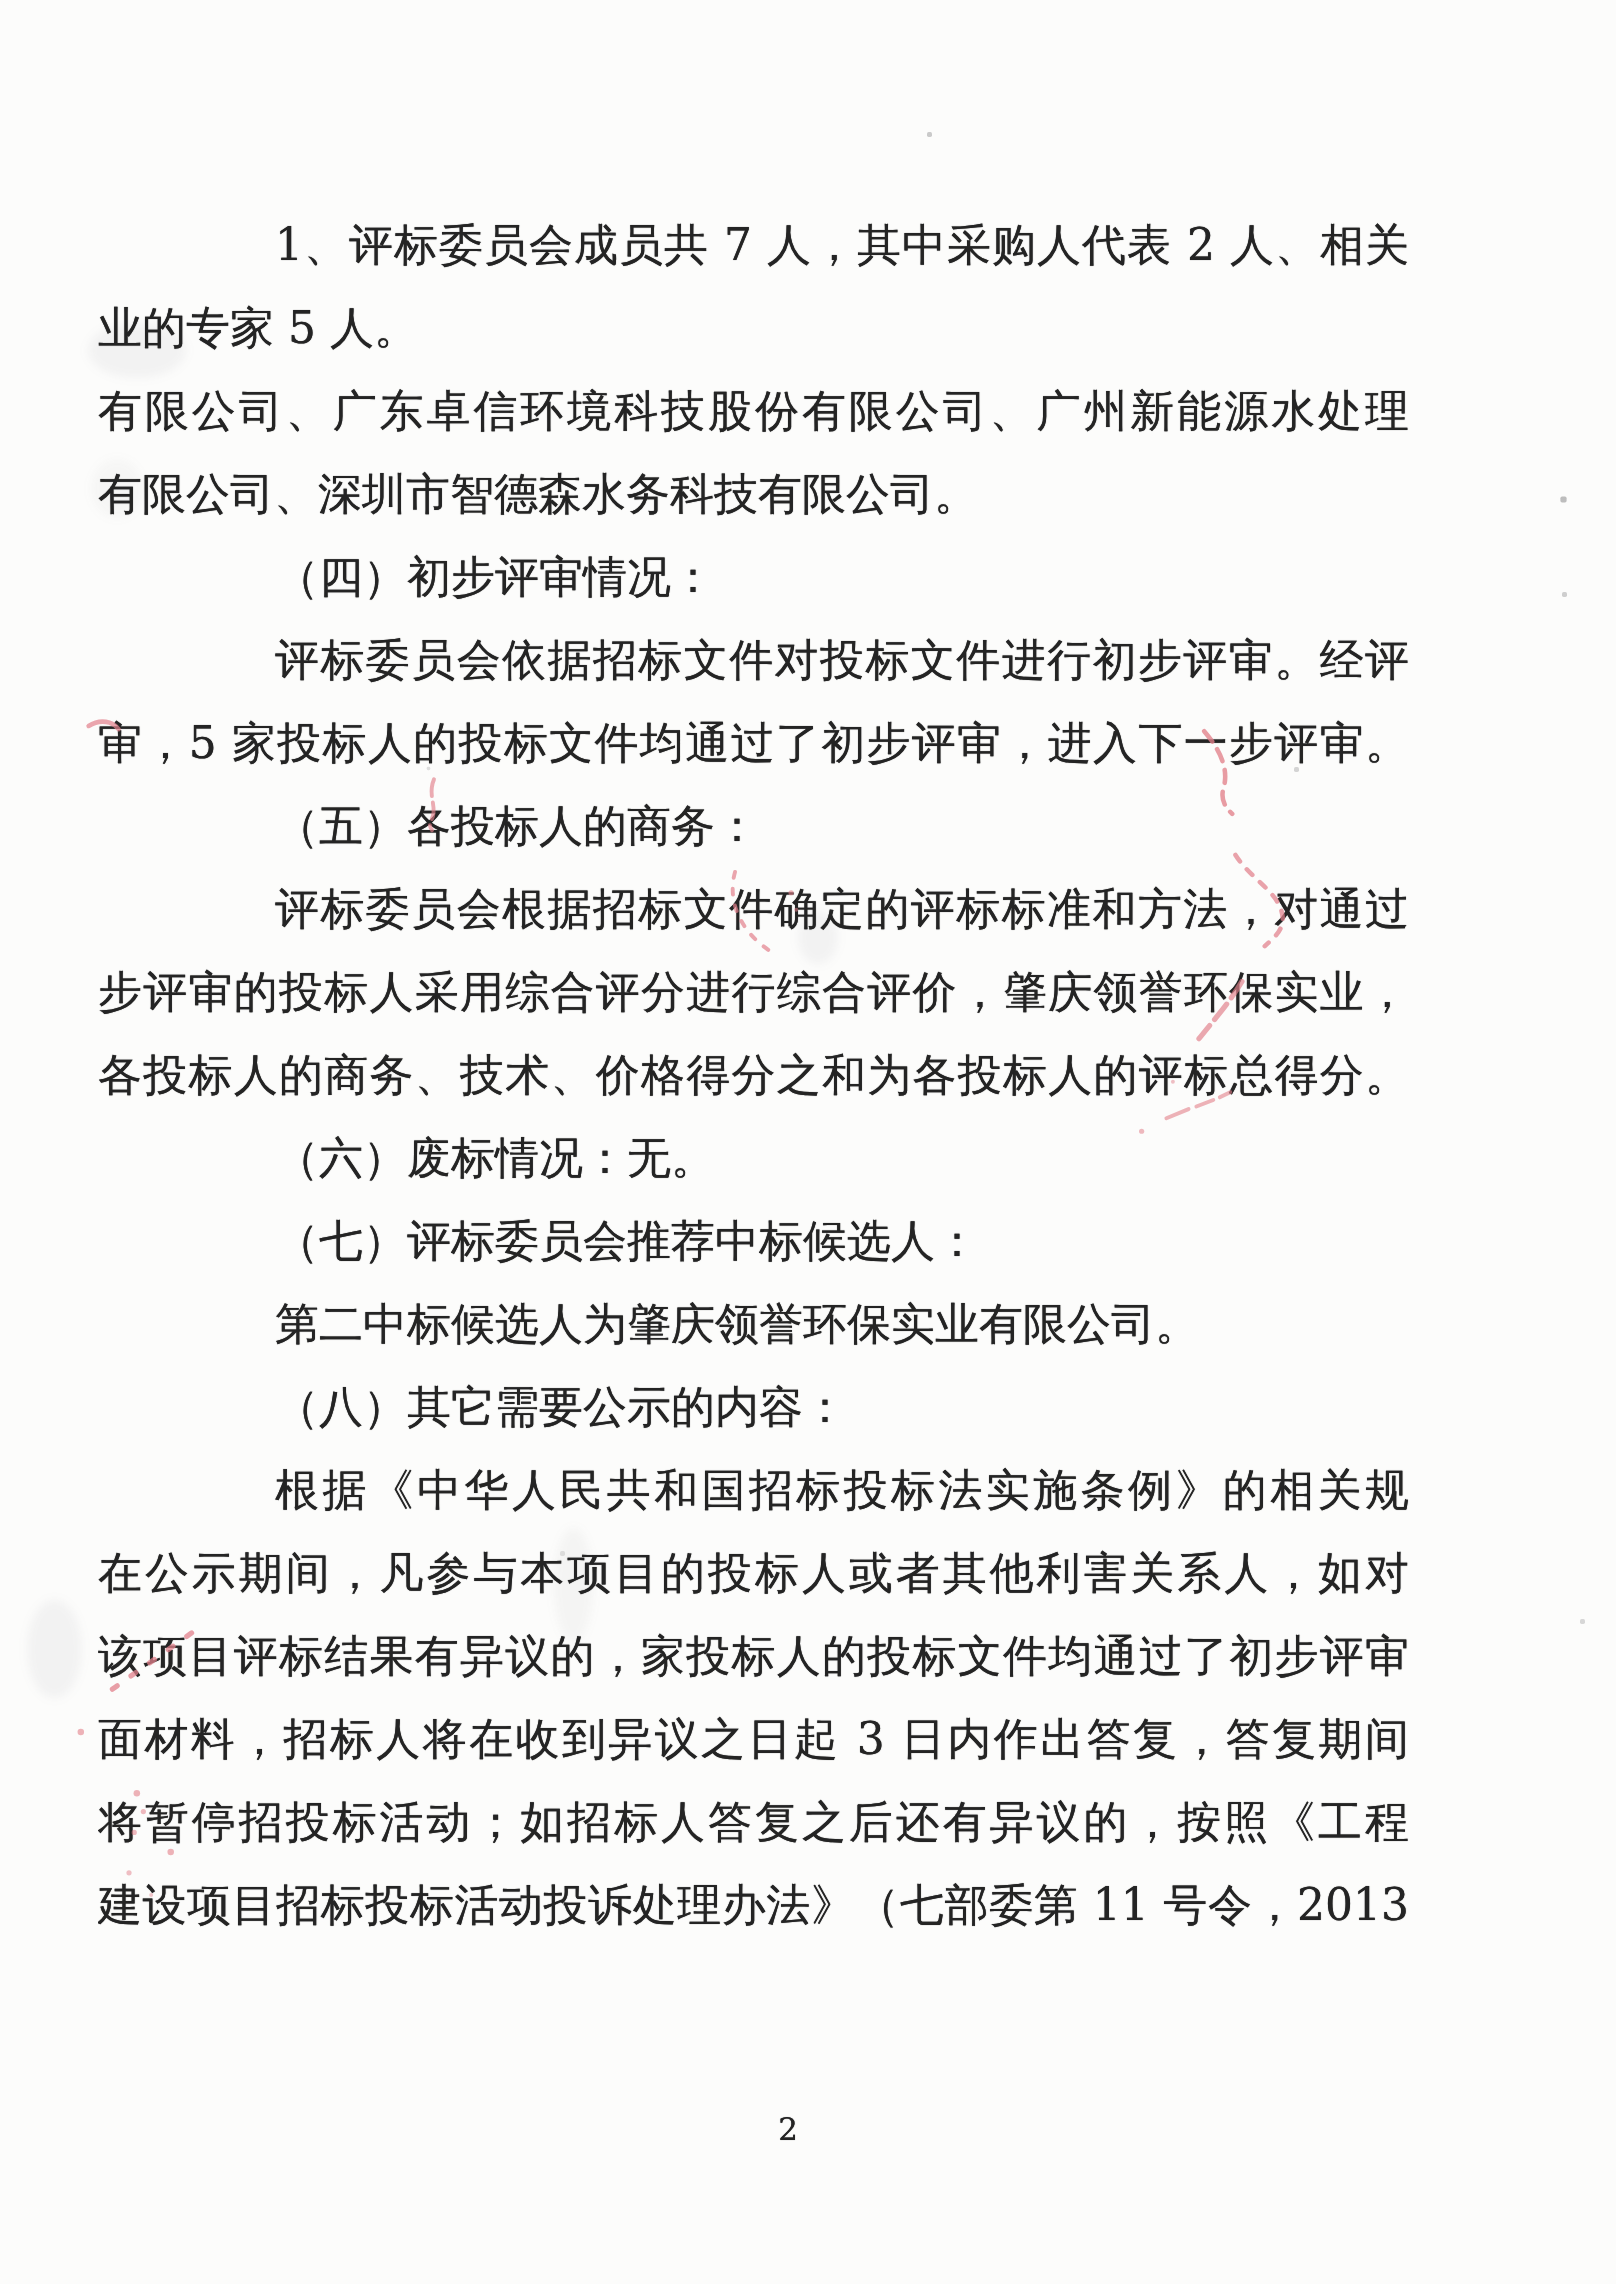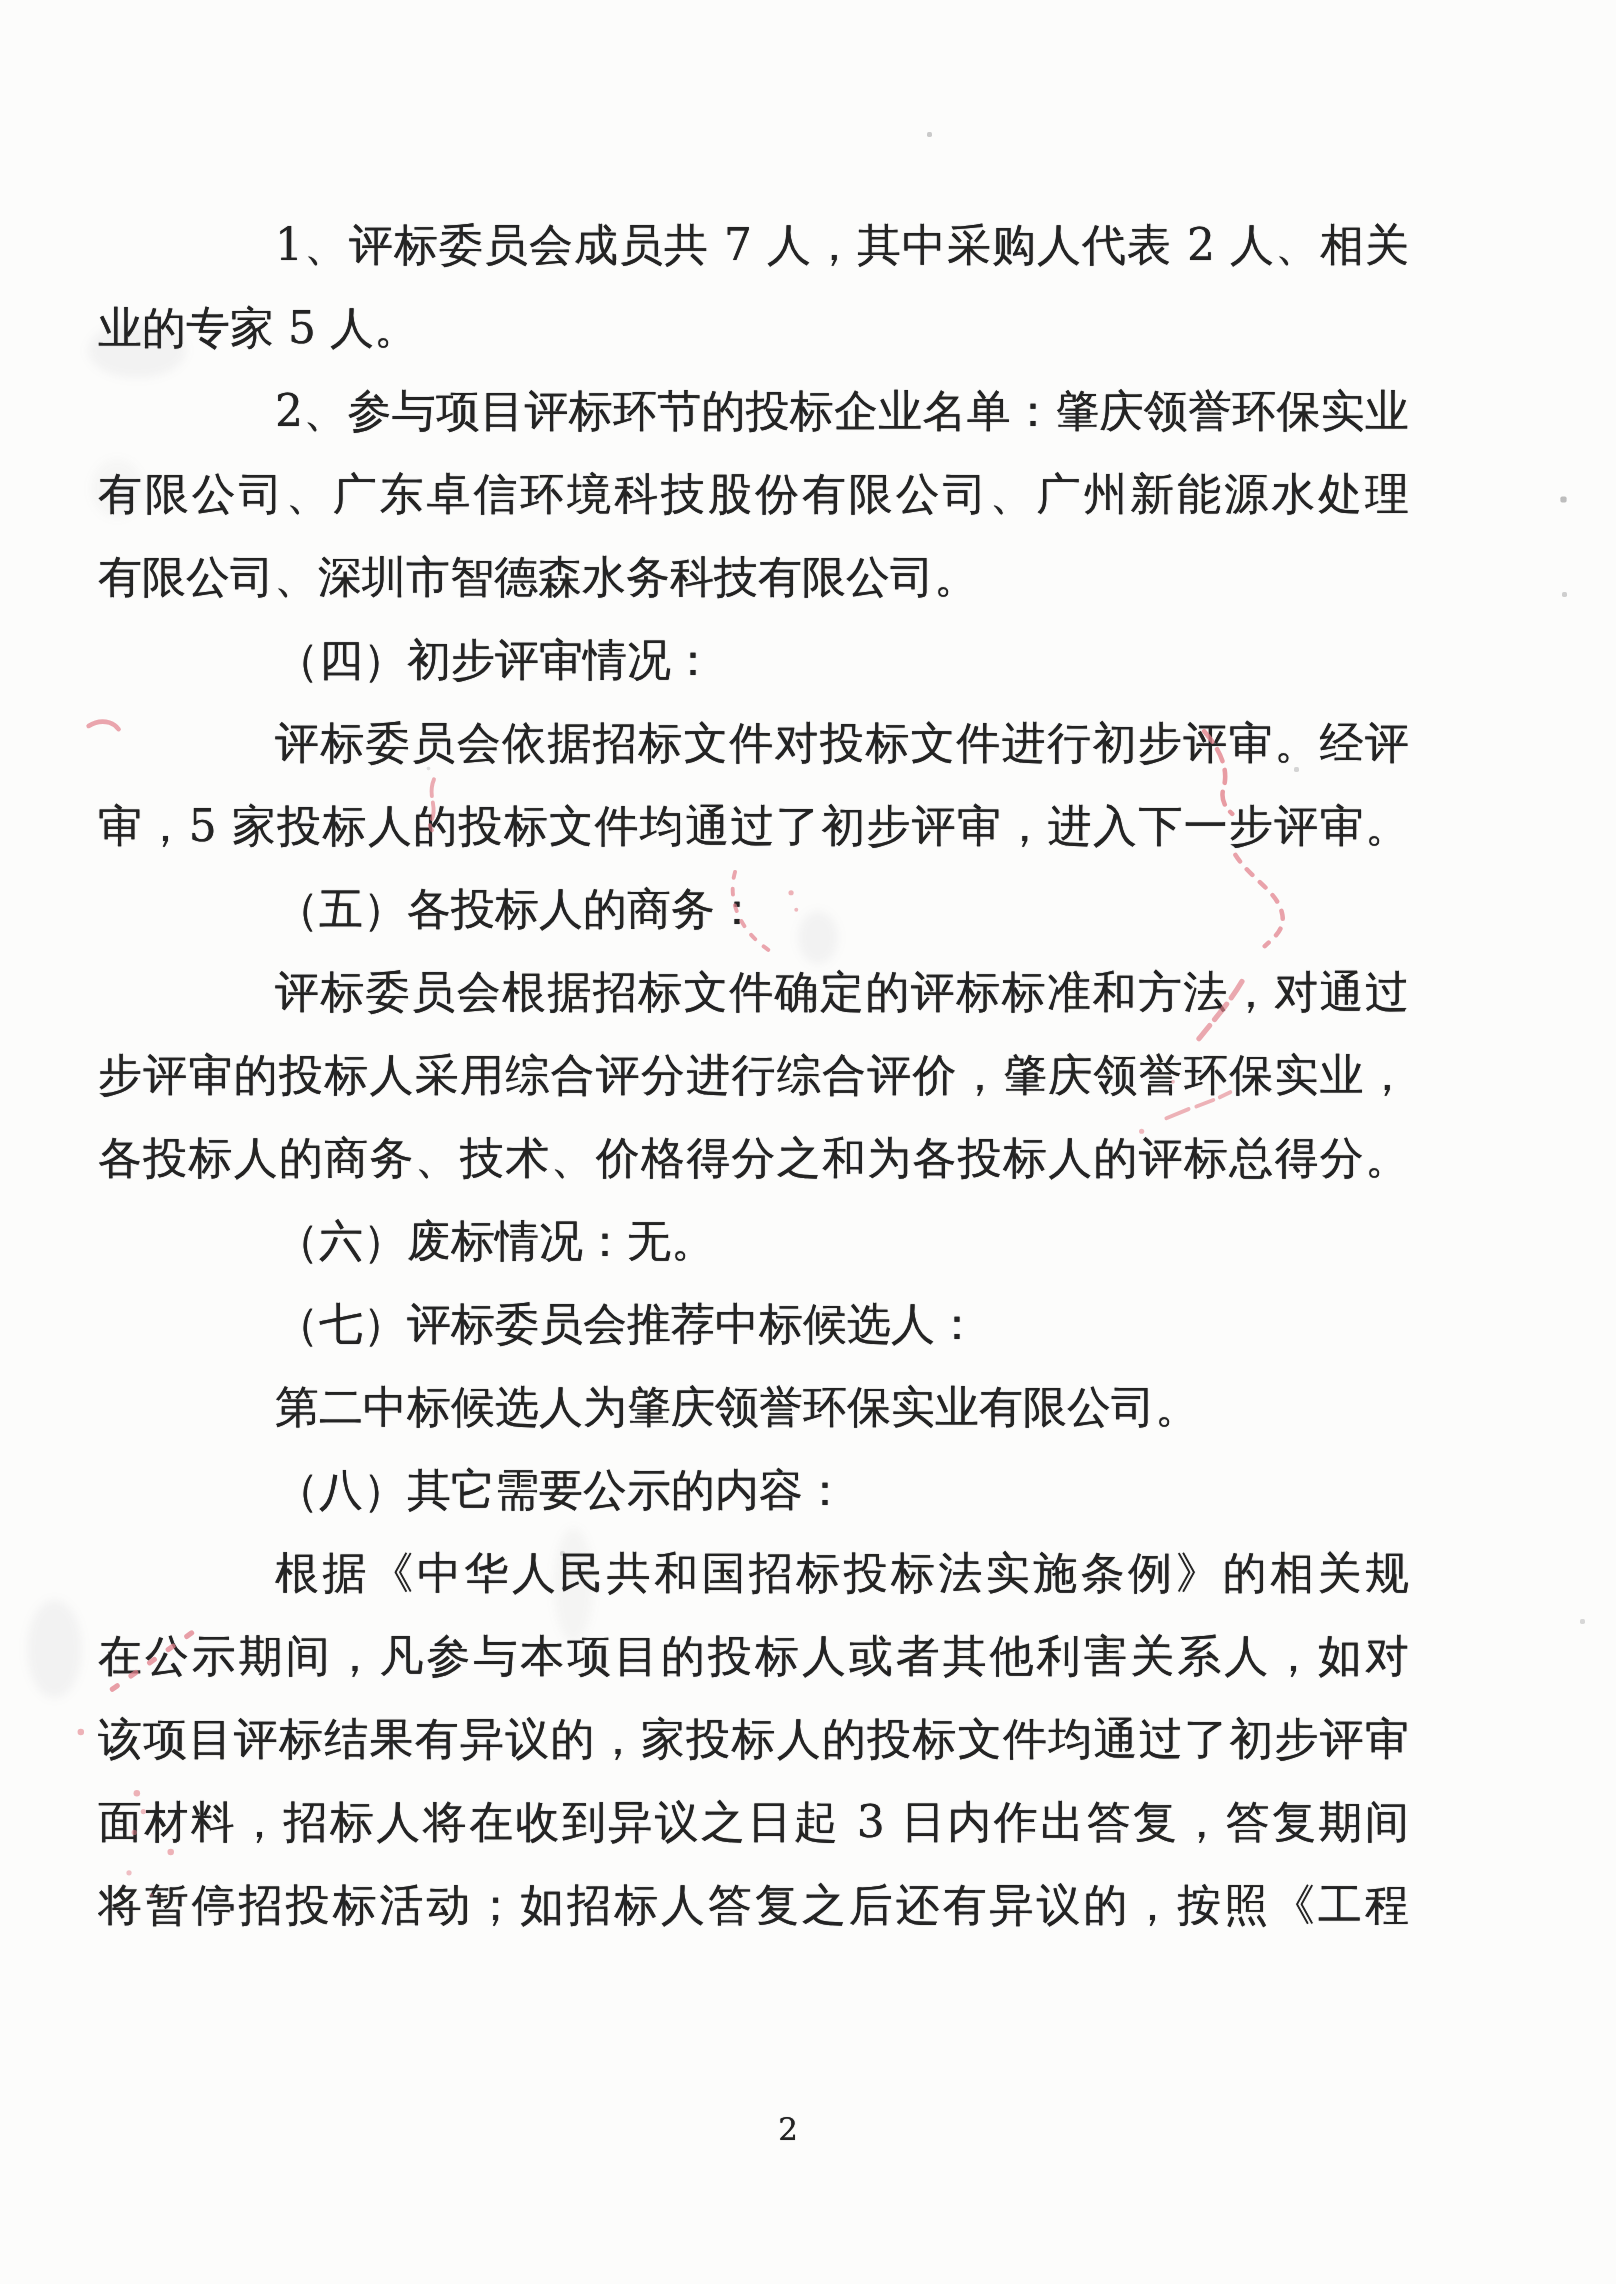--- a/index.html
+++ b/index.html
@@ -76,39 +76,39 @@
   <div class="smudge g1"></div>
   <div class="smudge g2"></div>
   <div class="smudge g3"></div>
   <div class="smudge g4"></div>
   <div class="smudge g5"></div>
   <div class="speckles"></div>
 
   <div class="text-col">
       <div class="line indent justify">1、评标委员会成员共 7 人，其中采购人代表 2 人、相关专</div>
       <div class="line">业的专家 5 人。</div>
-      <div class="line indent justify">2、参与项目评标环节的投标企业名单：肇庆领誉环保实业</div>
       <div class="line justify">有限公司、广东卓信环境科技股份有限公司、广州新能源水处理</div>
       <div class="line">有限公司、深圳市智德森水务科技有限公司。</div>
       <div class="line indent">（四）初步评审情况：</div>
       <div class="line indent justify">评标委员会依据招标文件对投标文件进行初步评审。经评</div>
       <div class="line justify">审，5 家投标人的投标文件均通过了初步评审，进入下一步评审。</div>
       <div class="line indent">（五）各投标人的商务：</div>
       <div class="line indent justify">评标委员会根据招标文件确定的评标标准和方法，对通过初</div>
       <div class="line justify">步评审的投标人采用综合评分进行综合评价，肇庆领誉环保实业，</div>
       <div class="line justify">各投标人的商务、技术、价格得分之和为各投标人的评标总得分。</div>
       <div class="line indent">（六）废标情况：无。</div>
       <div class="line indent">（七）评标委员会推荐中标候选人：</div>
       <div class="line indent">第二中标候选人为肇庆领誉环保实业有限公司。</div>
       <div class="line indent">（八）其它需要公示的内容：</div>
       <div class="line indent justify">根据《中华人民共和国招标投标法实施条例》的相关规定，</div>
       <div class="line justify">在公示期间，凡参与本项目的投标人或者其他利害关系人，如对</div>
       <div class="line justify">该项目评标结果有异议的，家投标人的投标文件均通过了初步评审</div>
       <div class="line justify">面材料，招标人将在收到异议之日起 3 日内作出答复，答复期间</div>
       <div class="line justify">将暂停招投标活动；如招标人答复之后还有异议的，按照《工程</div>
+      <div class="line justify">建设项目招标投标活动投诉处理办法》（七部委第 11 号令，2013</div>
     </div>
 
   <svg class="artifact-svg" viewBox="0 0 2480 3505" xmlns="http://www.w3.org/2000/svg">
     <g stroke="#e2808b" fill="none" stroke-linecap="round">
 
       <path d="M136,1114 q16,-10 32,-5 q9,3 14,10" stroke-width="7" opacity="0.7"></path>
 
       <path d="M666,1196 C655,1222 673,1240 662,1258 C658,1266 660,1270 663,1274" stroke-width="6" opacity="0.65" stroke-dasharray="26 10"></path>
 
       <path d="M1128,1338 C1116,1382 1136,1420 1162,1444 C1174,1455 1186,1462 1192,1468" stroke-width="6" opacity="0.7" stroke-dasharray="9 17"></path>

